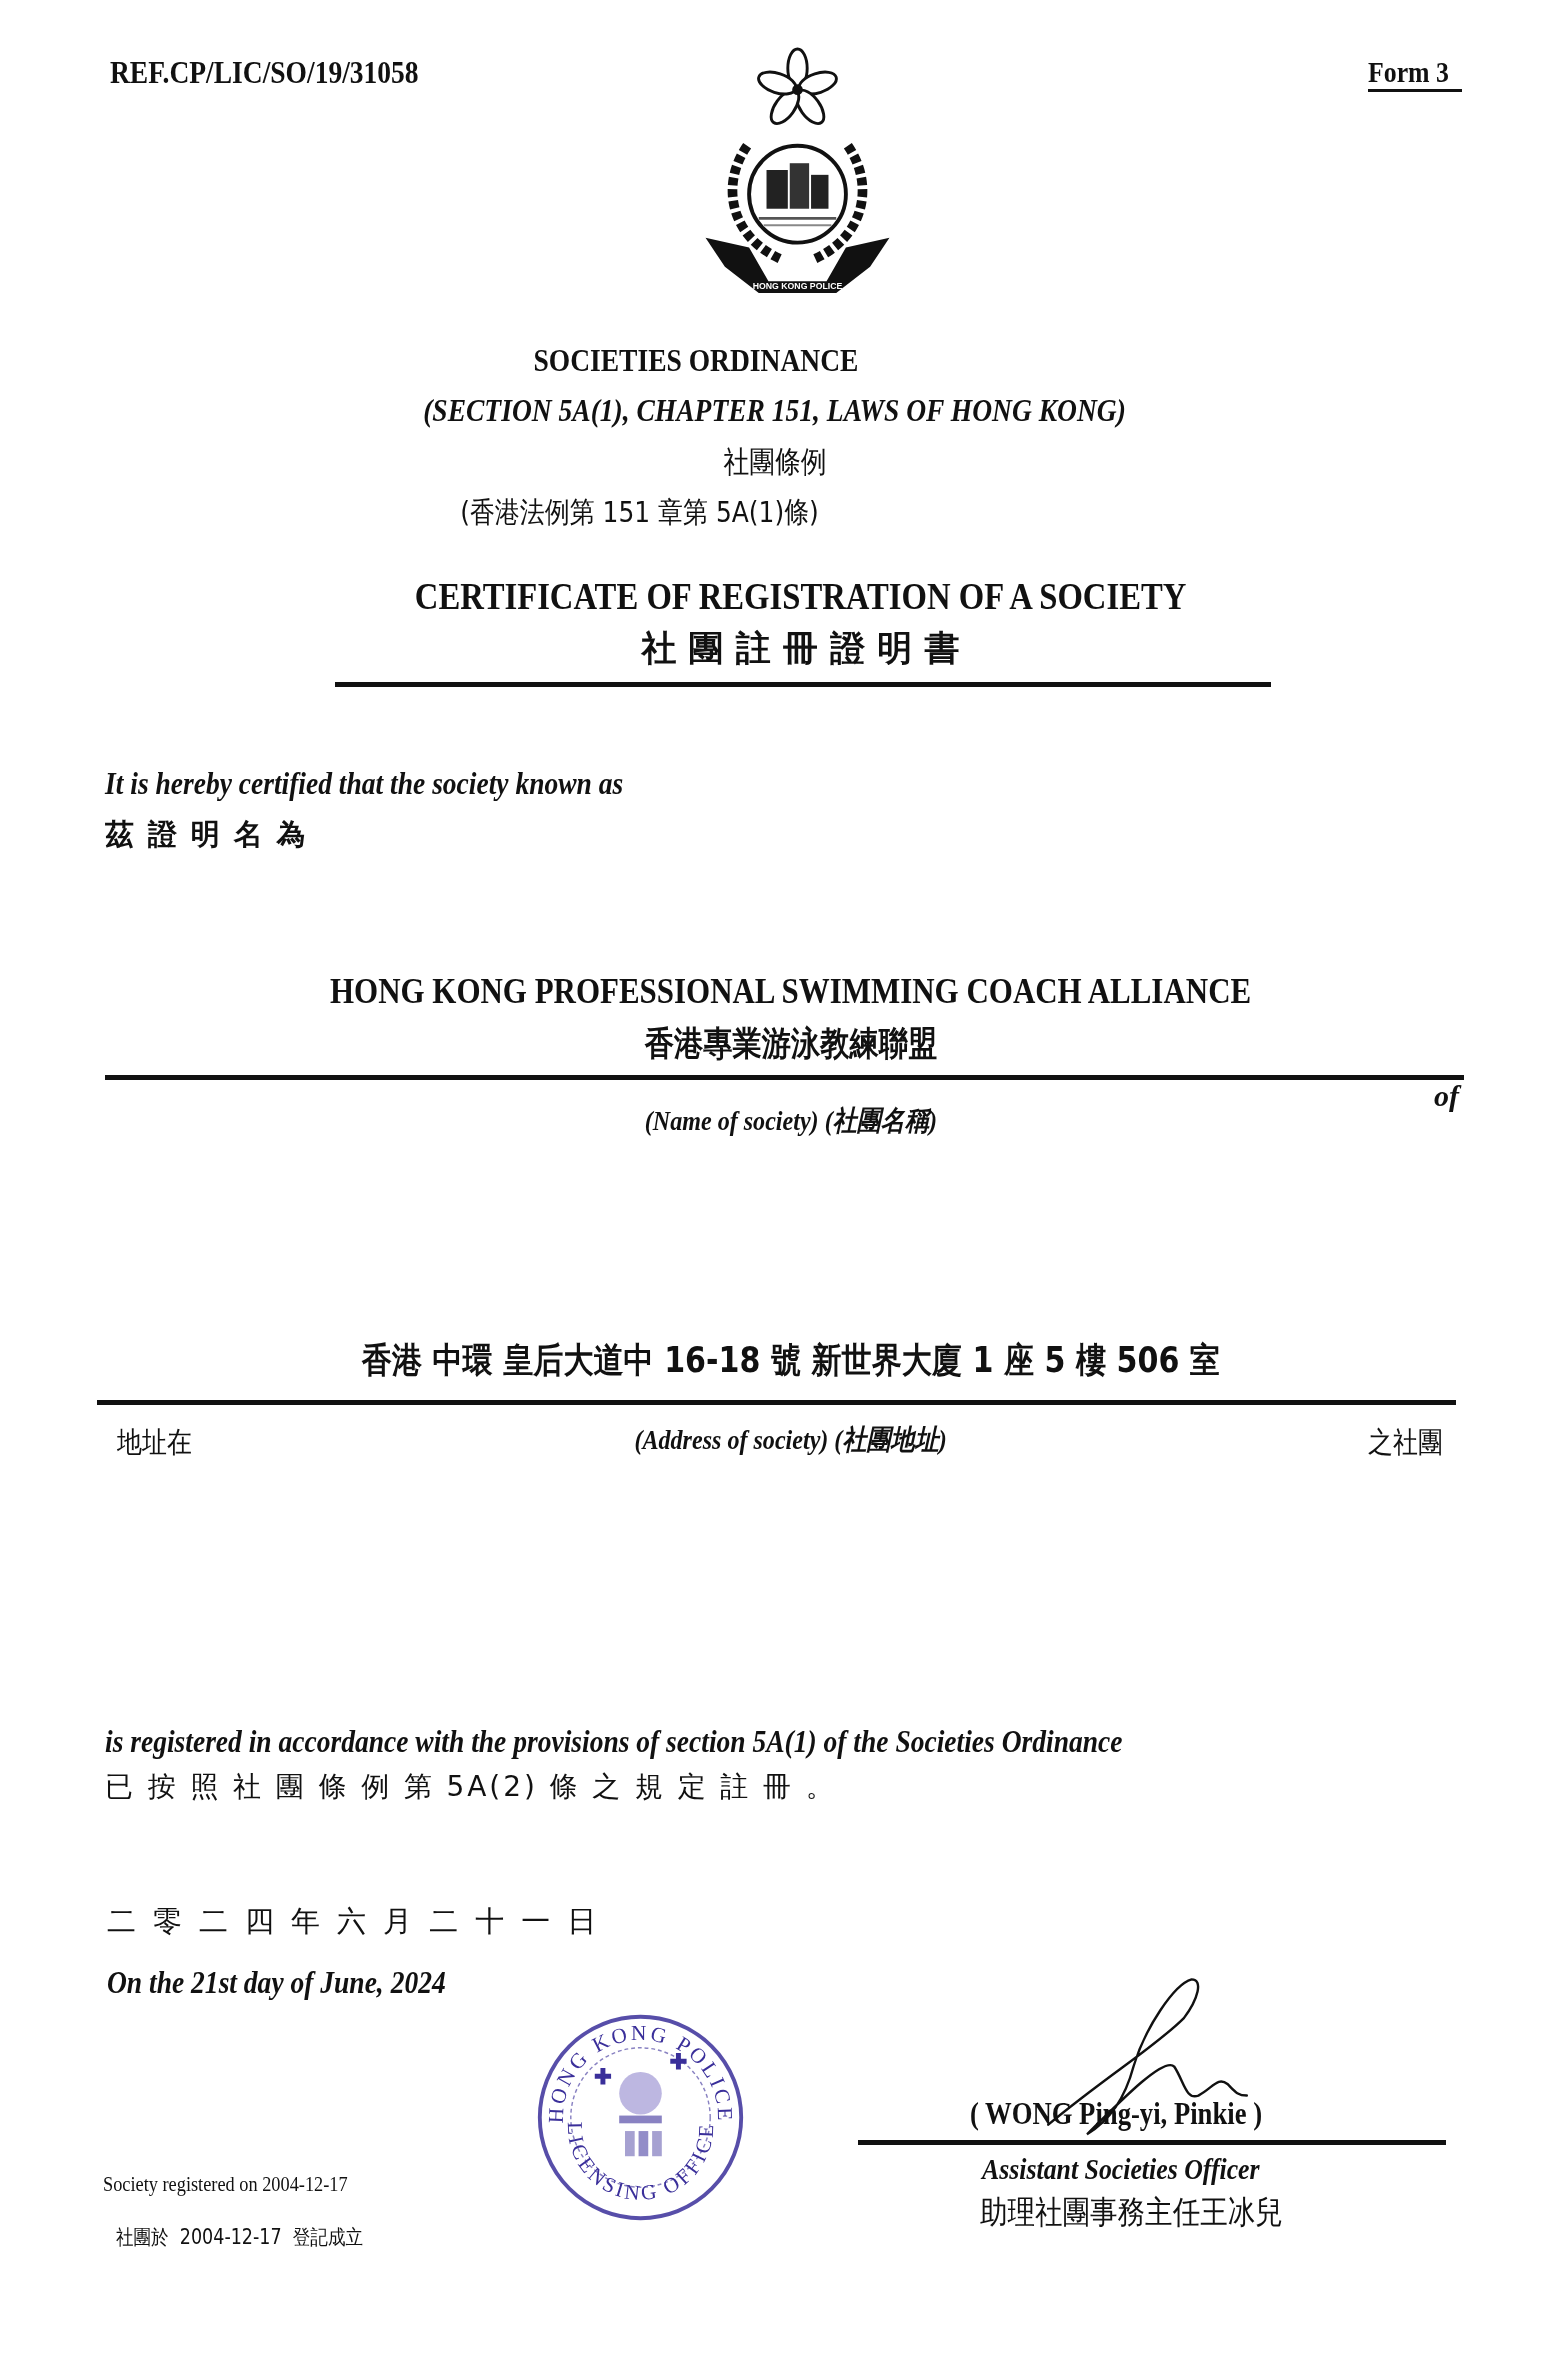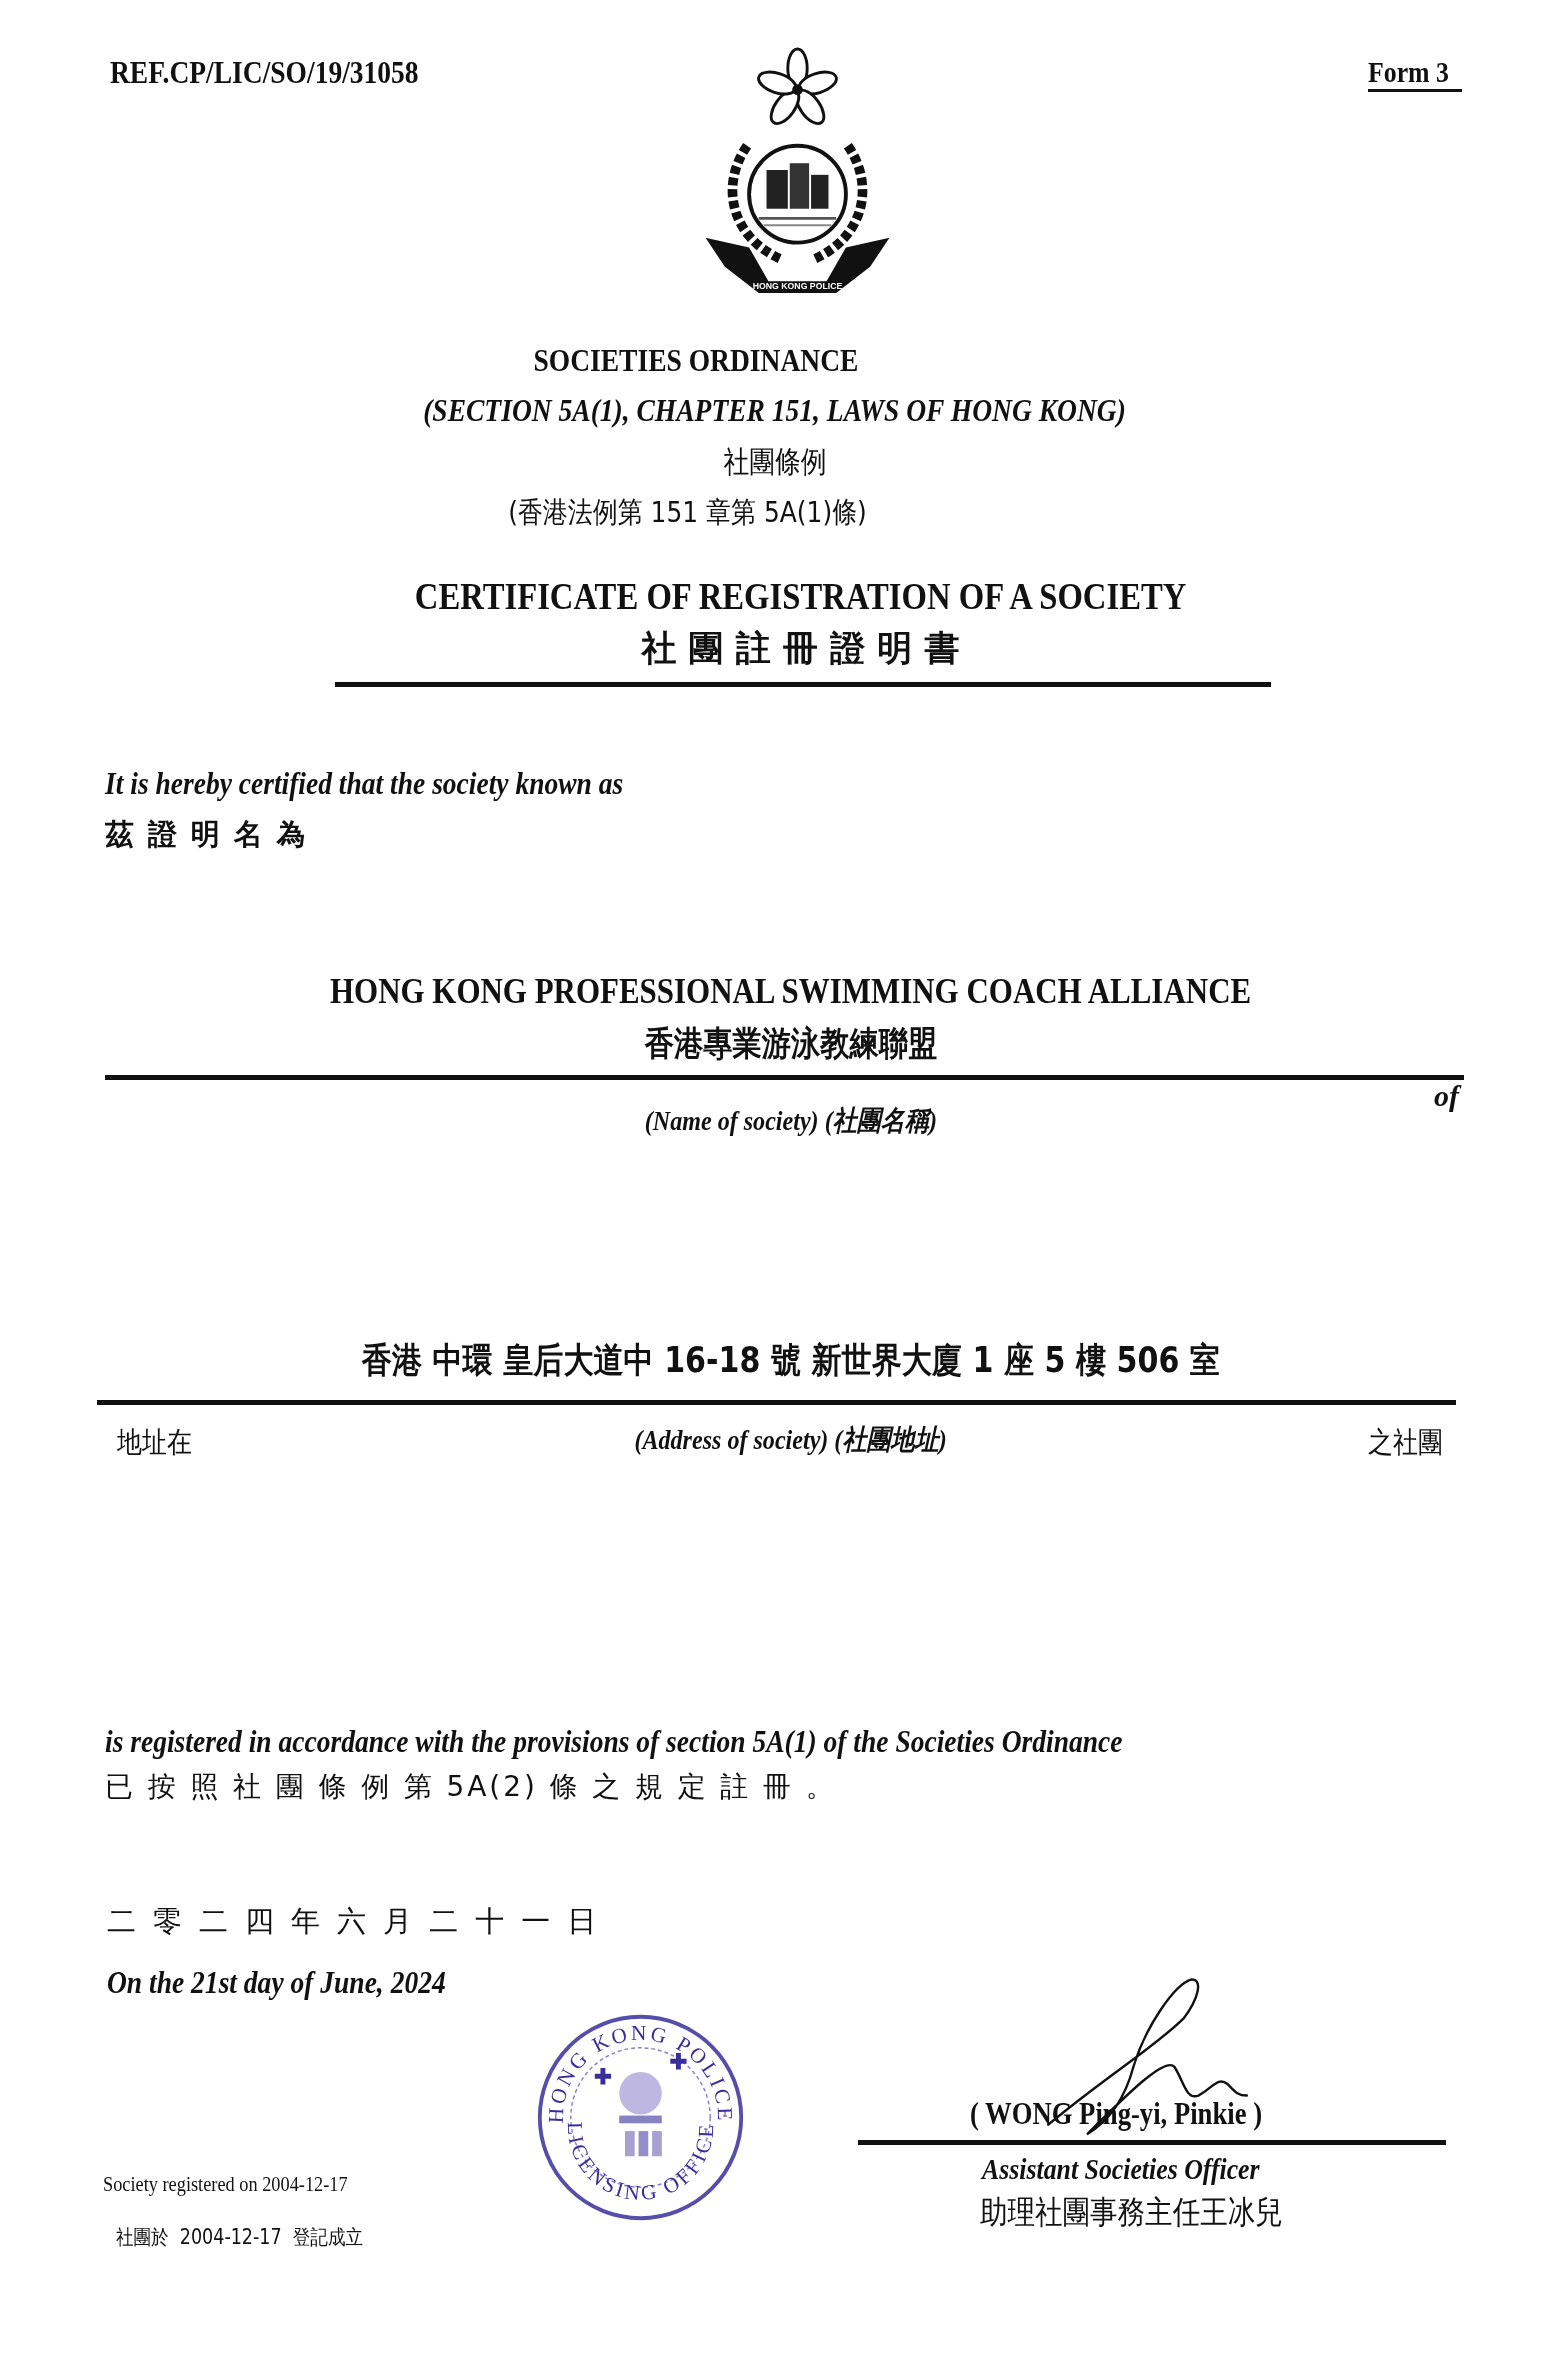--- a/index.html
+++ b/index.html
@@ -56,21 +56,21 @@
 
 <div class="abs bold center" style="left:0; width:1391px; top:342px; font-size:32px;">
   <span class="narrowc">SOCIETIES ORDINANCE</span>
 </div>
 <div class="abs bold center" style="left:0; width:1549px; top:392px; font-size:32px;font-style:italic;">
   <span class="narrowc">(SECTION 5A(1), CHAPTER 151, LAWS OF HONG KONG)</span>
 </div>
 <div class="abs center cjk" style="left:0; width:1549px; top:442px; font-size:30px;">
   <span class="narrowc">社團條例</span>
 </div>
-<div class="abs center cjk" style="left:0; width:1279px; top:493px; font-size:29px;margin-left:48px;">
+<div class="abs center cjk" style="left:0; width:1279px; top:493px; font-size:29px;">
   <span class="narrowc">(香港法例第 151 章第 5A(1)條)</span>
 </div>
 
 <div class="abs bold center" style="left:330px; width:941px; top:574px; font-size:38px;">
   <span class="narrowc">CERTIFICATE OF REGISTRATION OF A SOCIETY</span>
 </div>
 <div class="abs bold center cjk" style="left:330px; width:941px; top:625px; font-size:35px;">
   <span>社 團 註 冊 證 明 書</span>
 </div>
 <div class="rule" style="left:335px; top:682px; width:936px; height:4.9px;"></div>

